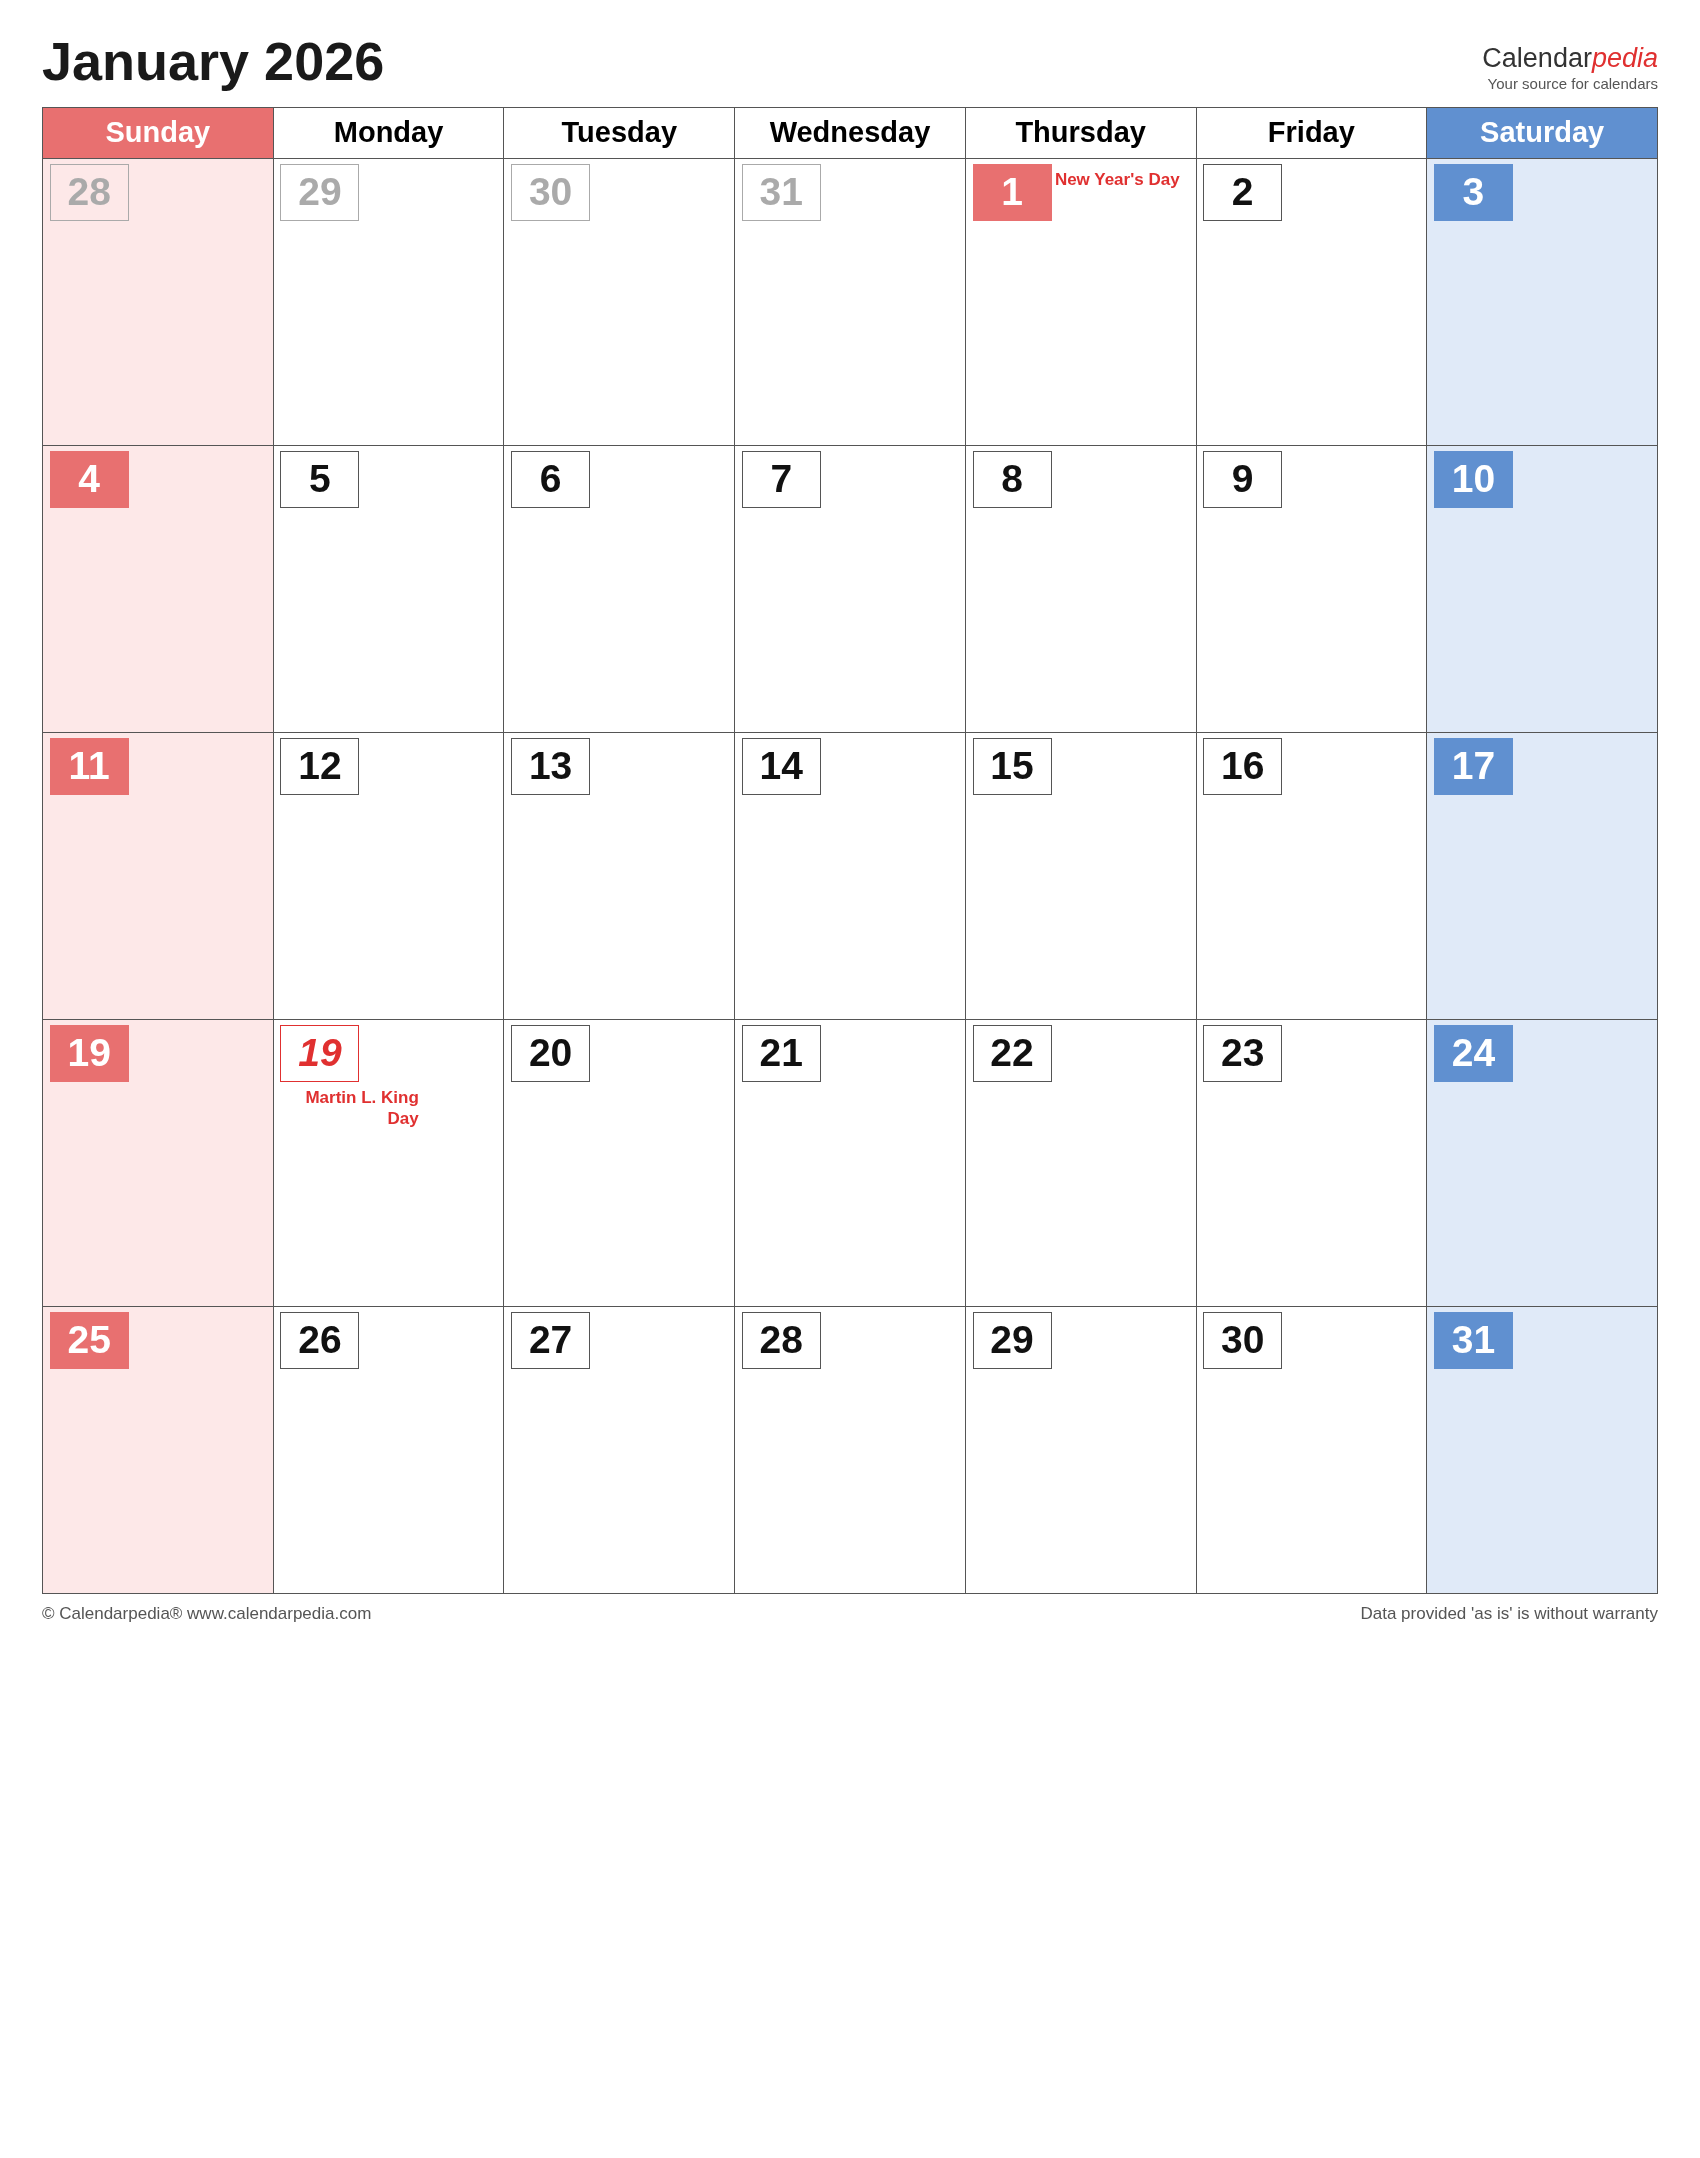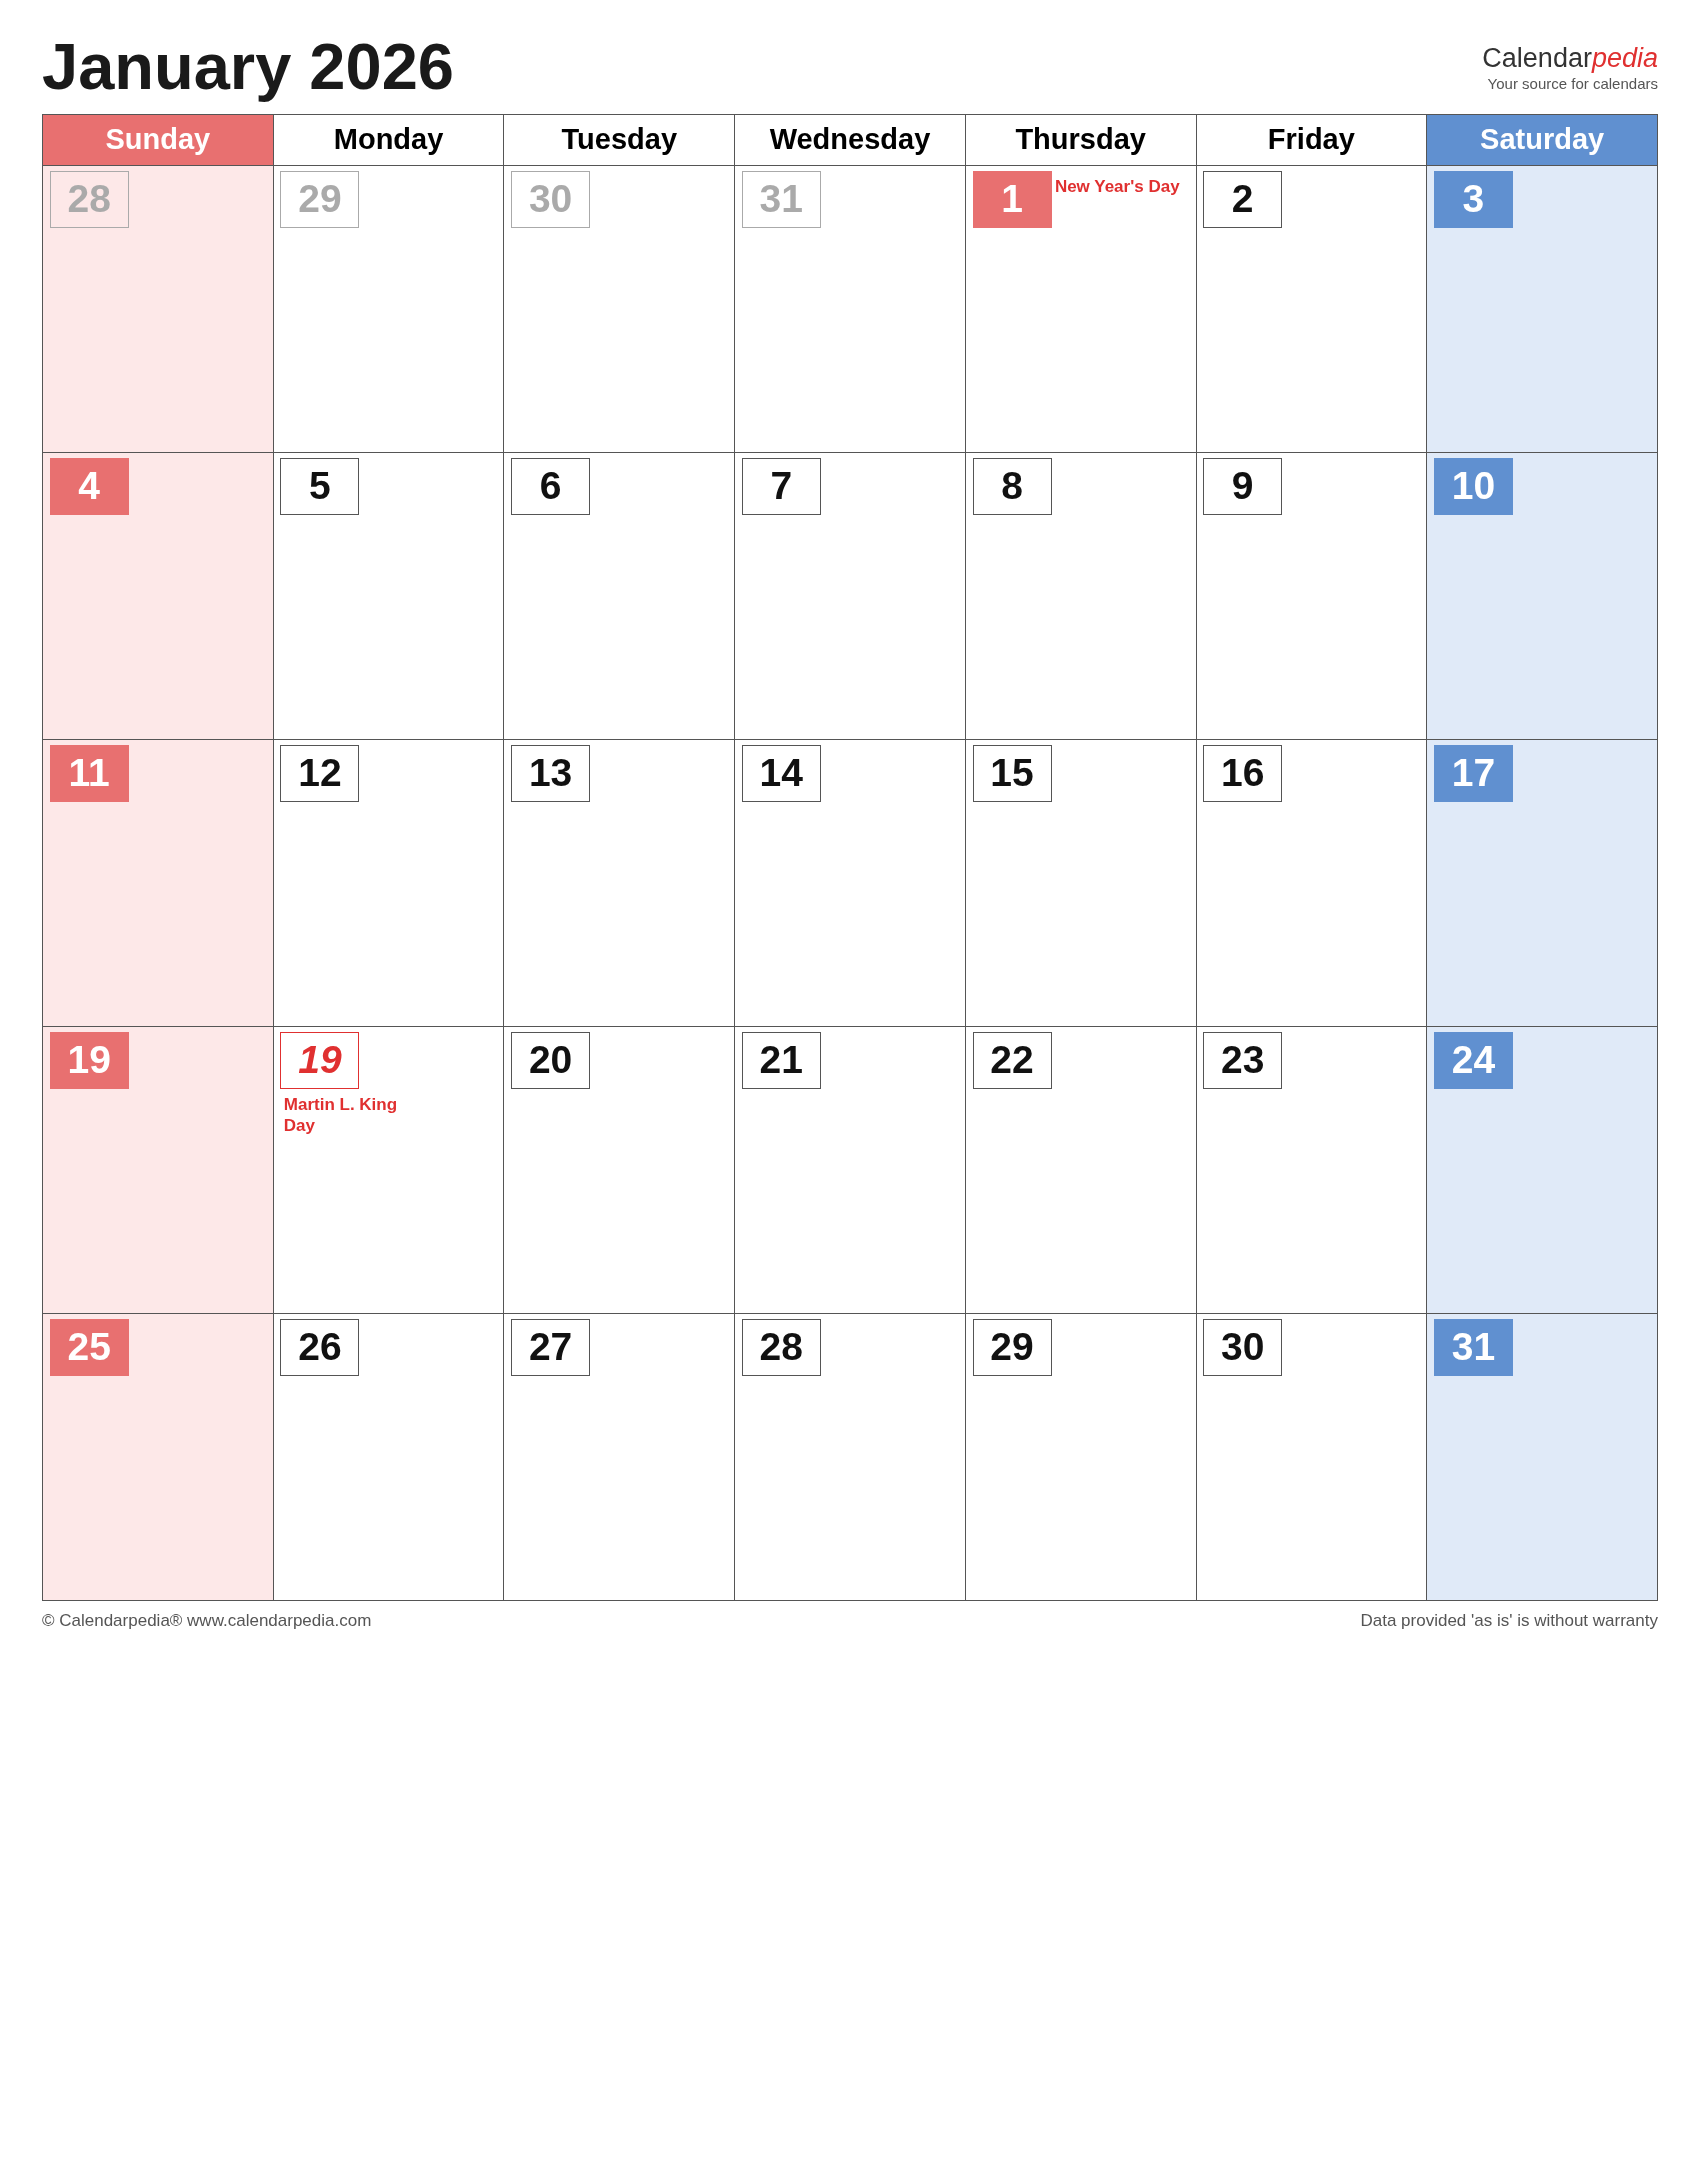--- a/index.html
+++ b/index.html
@@ -10,21 +10,21 @@
       min-height: 2159px;
       padding: 34px 42px 34px 42px;
     }
     .page-header {
       display: flex;
       justify-content: space-between;
       align-items: flex-start;
       margin-bottom: 15px;
     }
     .month-title {
-      font-size: 65px;
+      font-size: 54px;
       font-weight: bold;
       color: #1a1a1a;
       line-height: 1;
     }
     .brand-box {
       text-align: right;
       padding-top: 8.4px;
     }
     .brand-name {
       font-size: 27px;
@@ -108,20 +108,21 @@
     .holiday-label {
       font-size: 17px;
       color: #e03030;
       font-weight: bold;
       display: inline-block;
       vertical-align: top;
       margin-top: 6.7px;
       margin-left: 3.4px;
       line-height: 1.2;
       max-width: 135px;
+      text-align: right;
     }
 
     td.sunday-cell {
       background: #fde8e8;
     }
     td.saturday-cell {
       background: #e0eaf8;
     }
 
     .footer {

